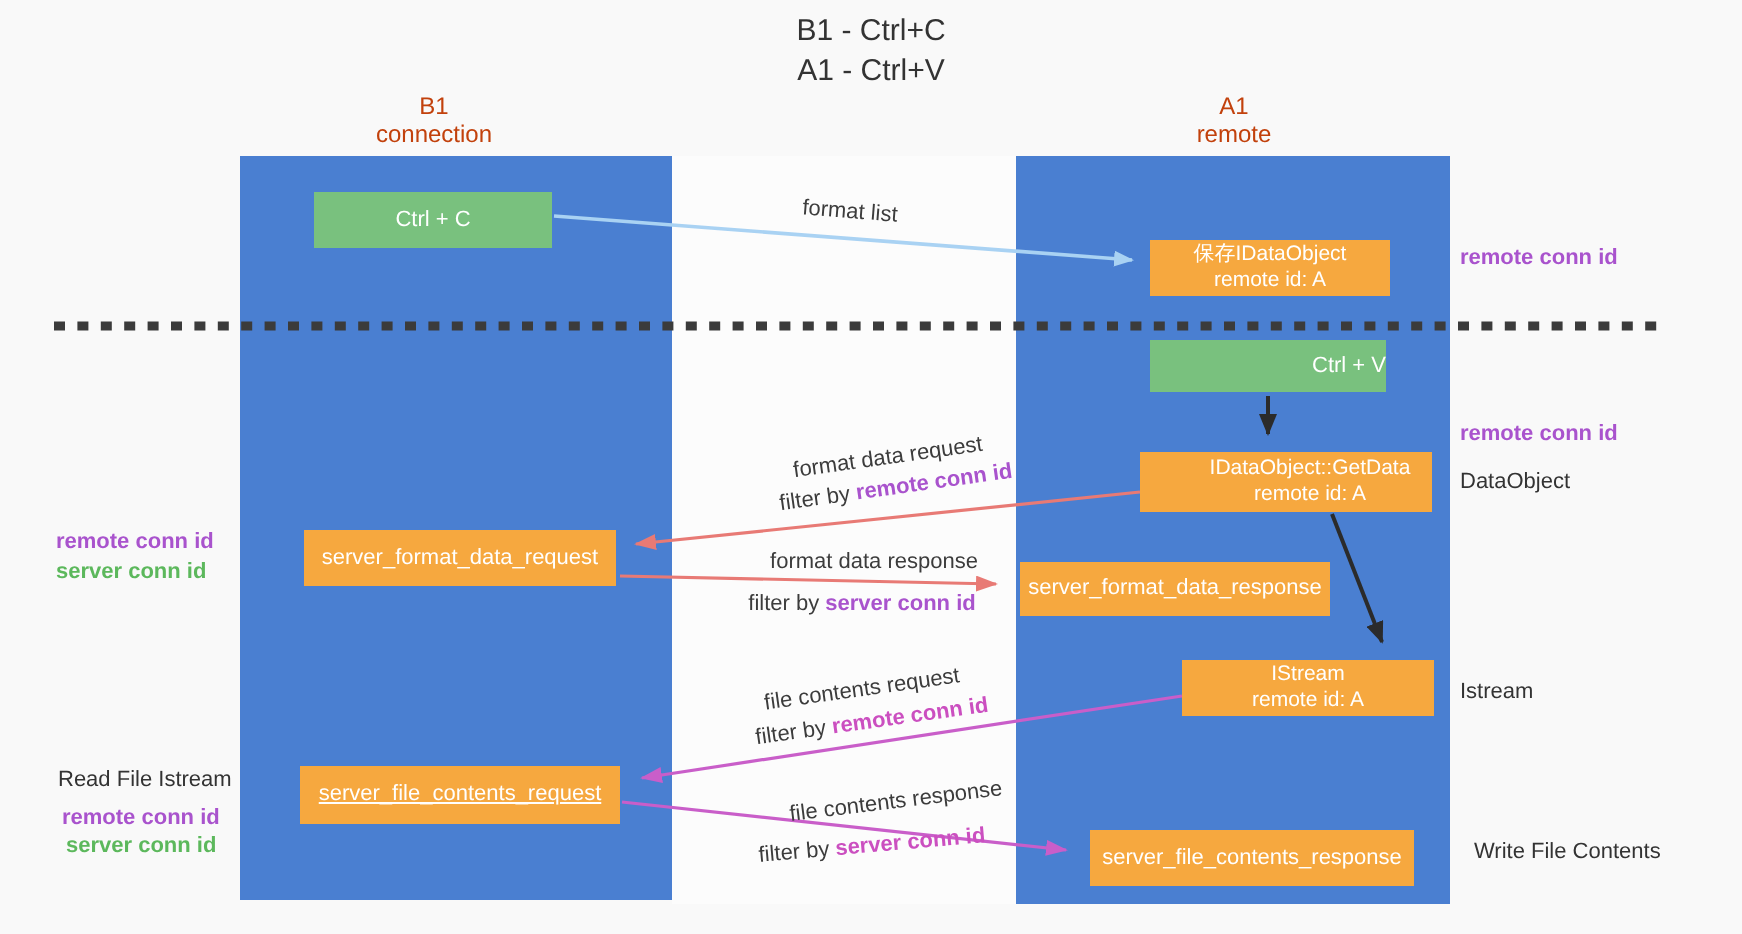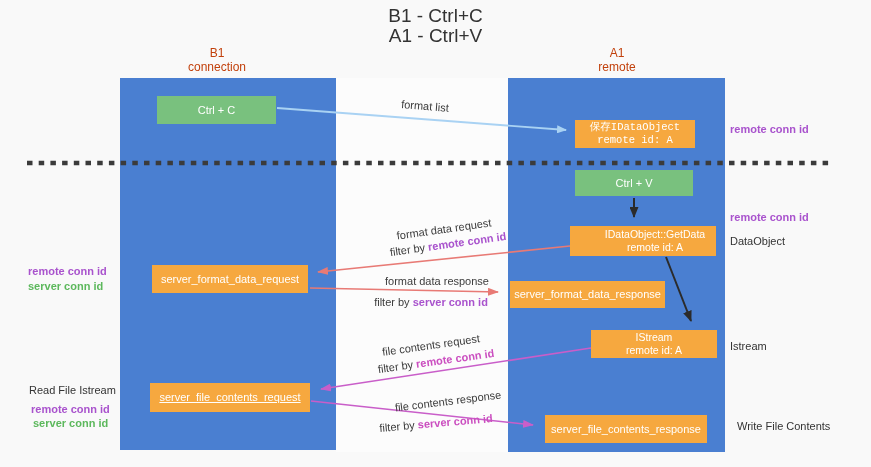--- a/index.html
+++ b/index.html
@@ -10,21 +10,21 @@
   .canvas{
     position:relative;width:871px;height:467px;overflow:hidden;
     background:#f9f9f9;
   }
   .mid-strip{
     position:absolute;left:336px;top:78px;width:172px;height:374px;
     background:#fcfcfc;
   }
   .title{
     position:absolute;left:0;top:6px;width:871px;text-align:center;
-    font-size:19px;color:#333;line-height:20px;
+    font-size:15px;color:#333;line-height:20px;
   }
   .lane{position:absolute;background:var(--blue);}
   .lane-left{left:120px;top:78px;width:216px;height:372px;}
   .lane-right{left:508px;top:78px;width:217px;height:374px;}
   .lane-header{
     position:absolute;top:46px;width:200px;text-align:center;
     font-size:12px;line-height:14px;color:#c2410c;
   }
   .lane-header.lh-left{left:117px;}
   .lane-header.lh-right{left:517px;}
@@ -98,26 +98,26 @@
     <line x1="570" y1="246" x2="318" y2="272" stroke="#e87a75" stroke-width="1.6" marker-end="url(#mk-red)"></line>
     <line x1="310" y1="288" x2="498" y2="292" stroke="#e87a75" stroke-width="1.6" marker-end="url(#mk-red)"></line>
     <line x1="591" y1="348" x2="321" y2="389" stroke="#c95ec9" stroke-width="1.6" marker-end="url(#mk-pink)"></line>
     <line x1="311" y1="401" x2="533" y2="425" stroke="#c95ec9" stroke-width="1.6" marker-end="url(#mk-pink)"></line>
   </svg>
 
   <div class="node green" style="left:157px;top:96px;width:119px;height:28px;">
     <div>Ctrl + C</div>
   </div>
 
-  <div class="node orange" style="left:575px;top:120px;width:120px;height:28px;font-family:Liberation Mono, monospace;">
+  <div class="node orange" style="left:575px;top:120px;width:120px;height:28px;">
     <div class="l2">保存IDataObject</div>
     <div class="l2">remote id: A</div>
   </div>
 
-  <div class="node green" style="left:575px;top:170px;width:118px;height:26px;">
+  <div class="node green" style="left:575px;top:170px;width:118px;height:26px;align-items:flex-end;">
     <div>Ctrl + V</div>
   </div>
 
   <div class="node orange" style="left:570px;top:226px;width:122px;height:30px;padding-left:24px;">
     <div class="l2">IDataObject::GetData</div>
     <div class="l2">remote id: A</div>
   </div>
 
   <div class="node orange" style="left:591px;top:330px;width:126px;height:28px;">
     <div class="l2">IStream</div>

